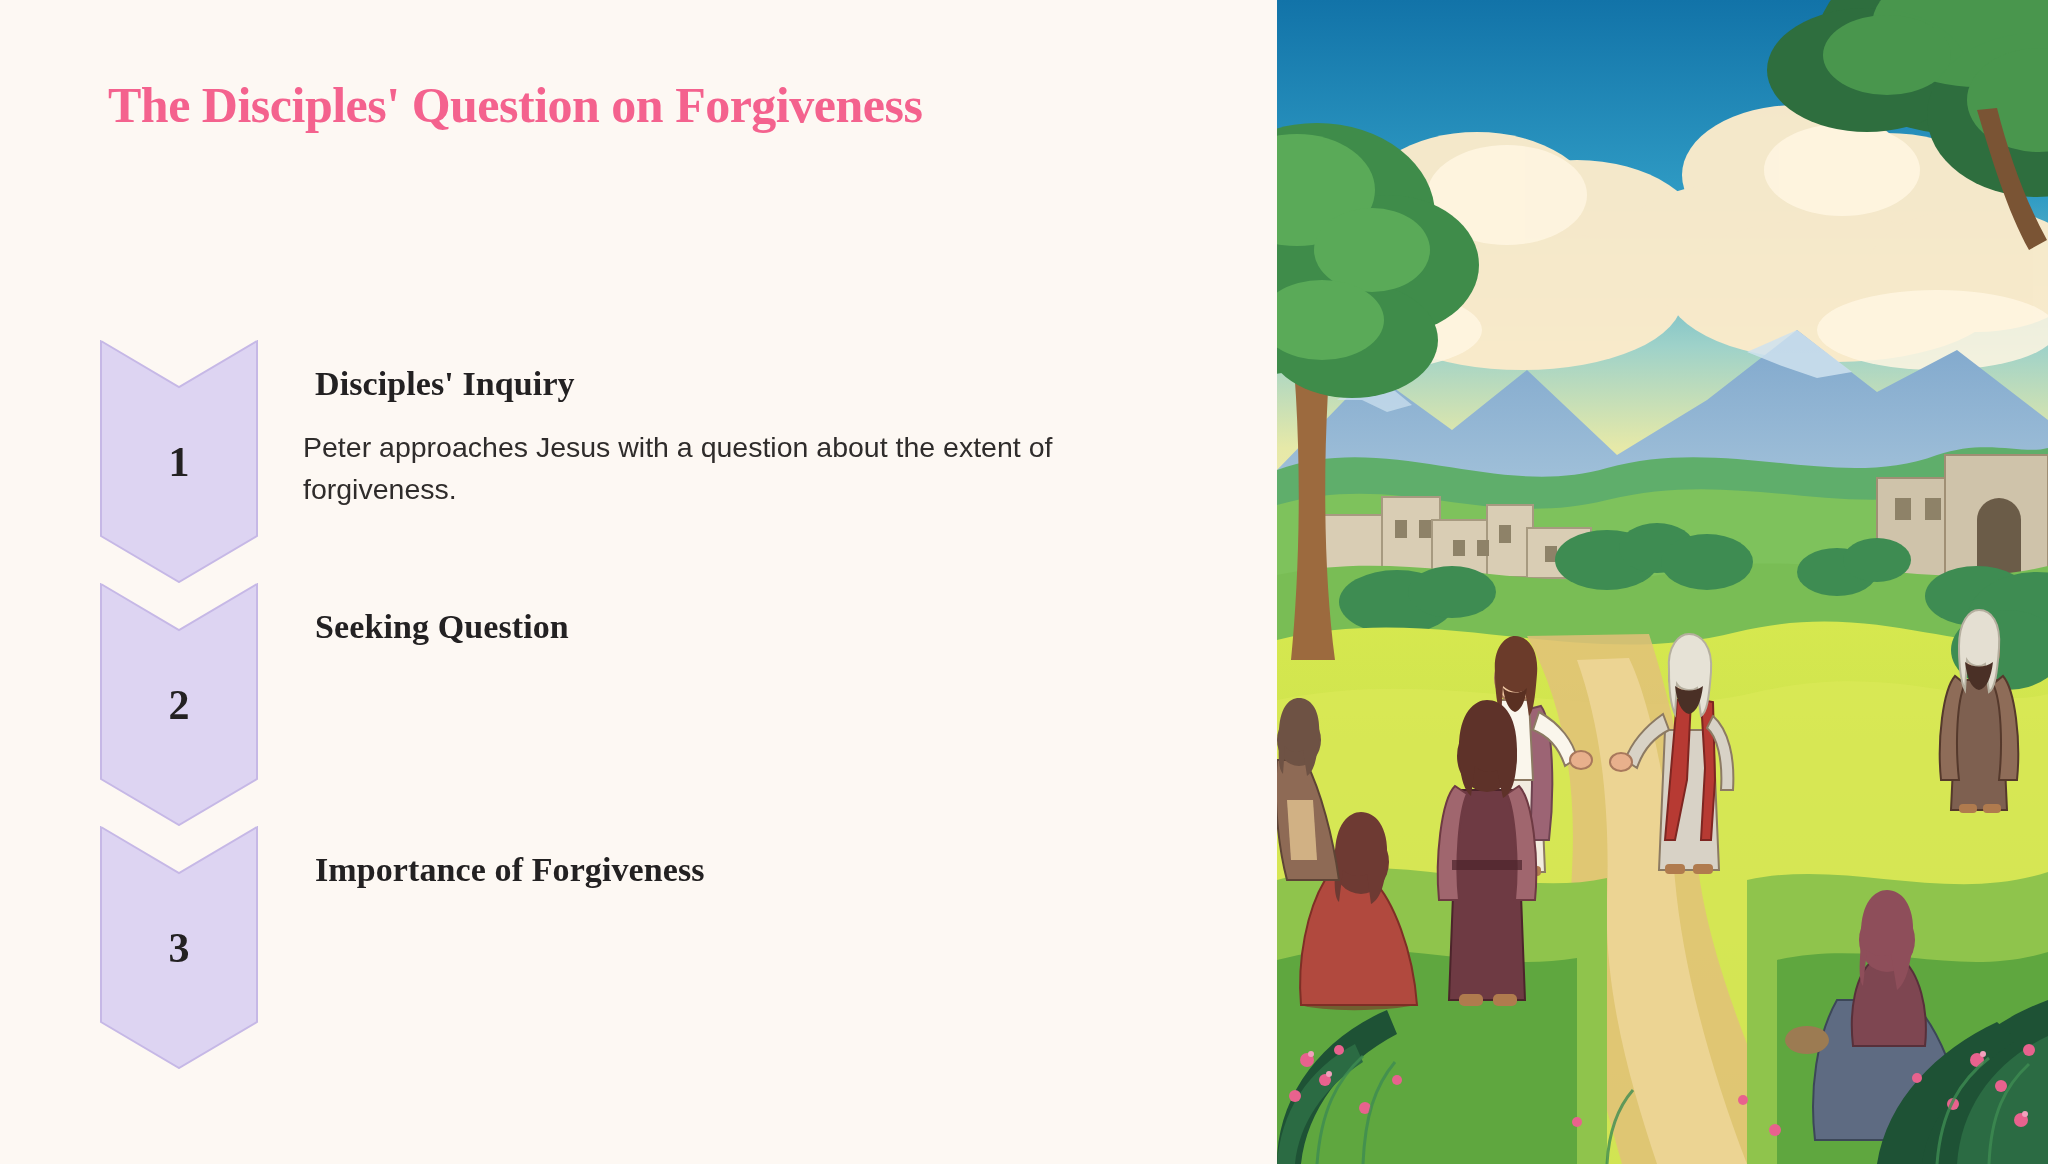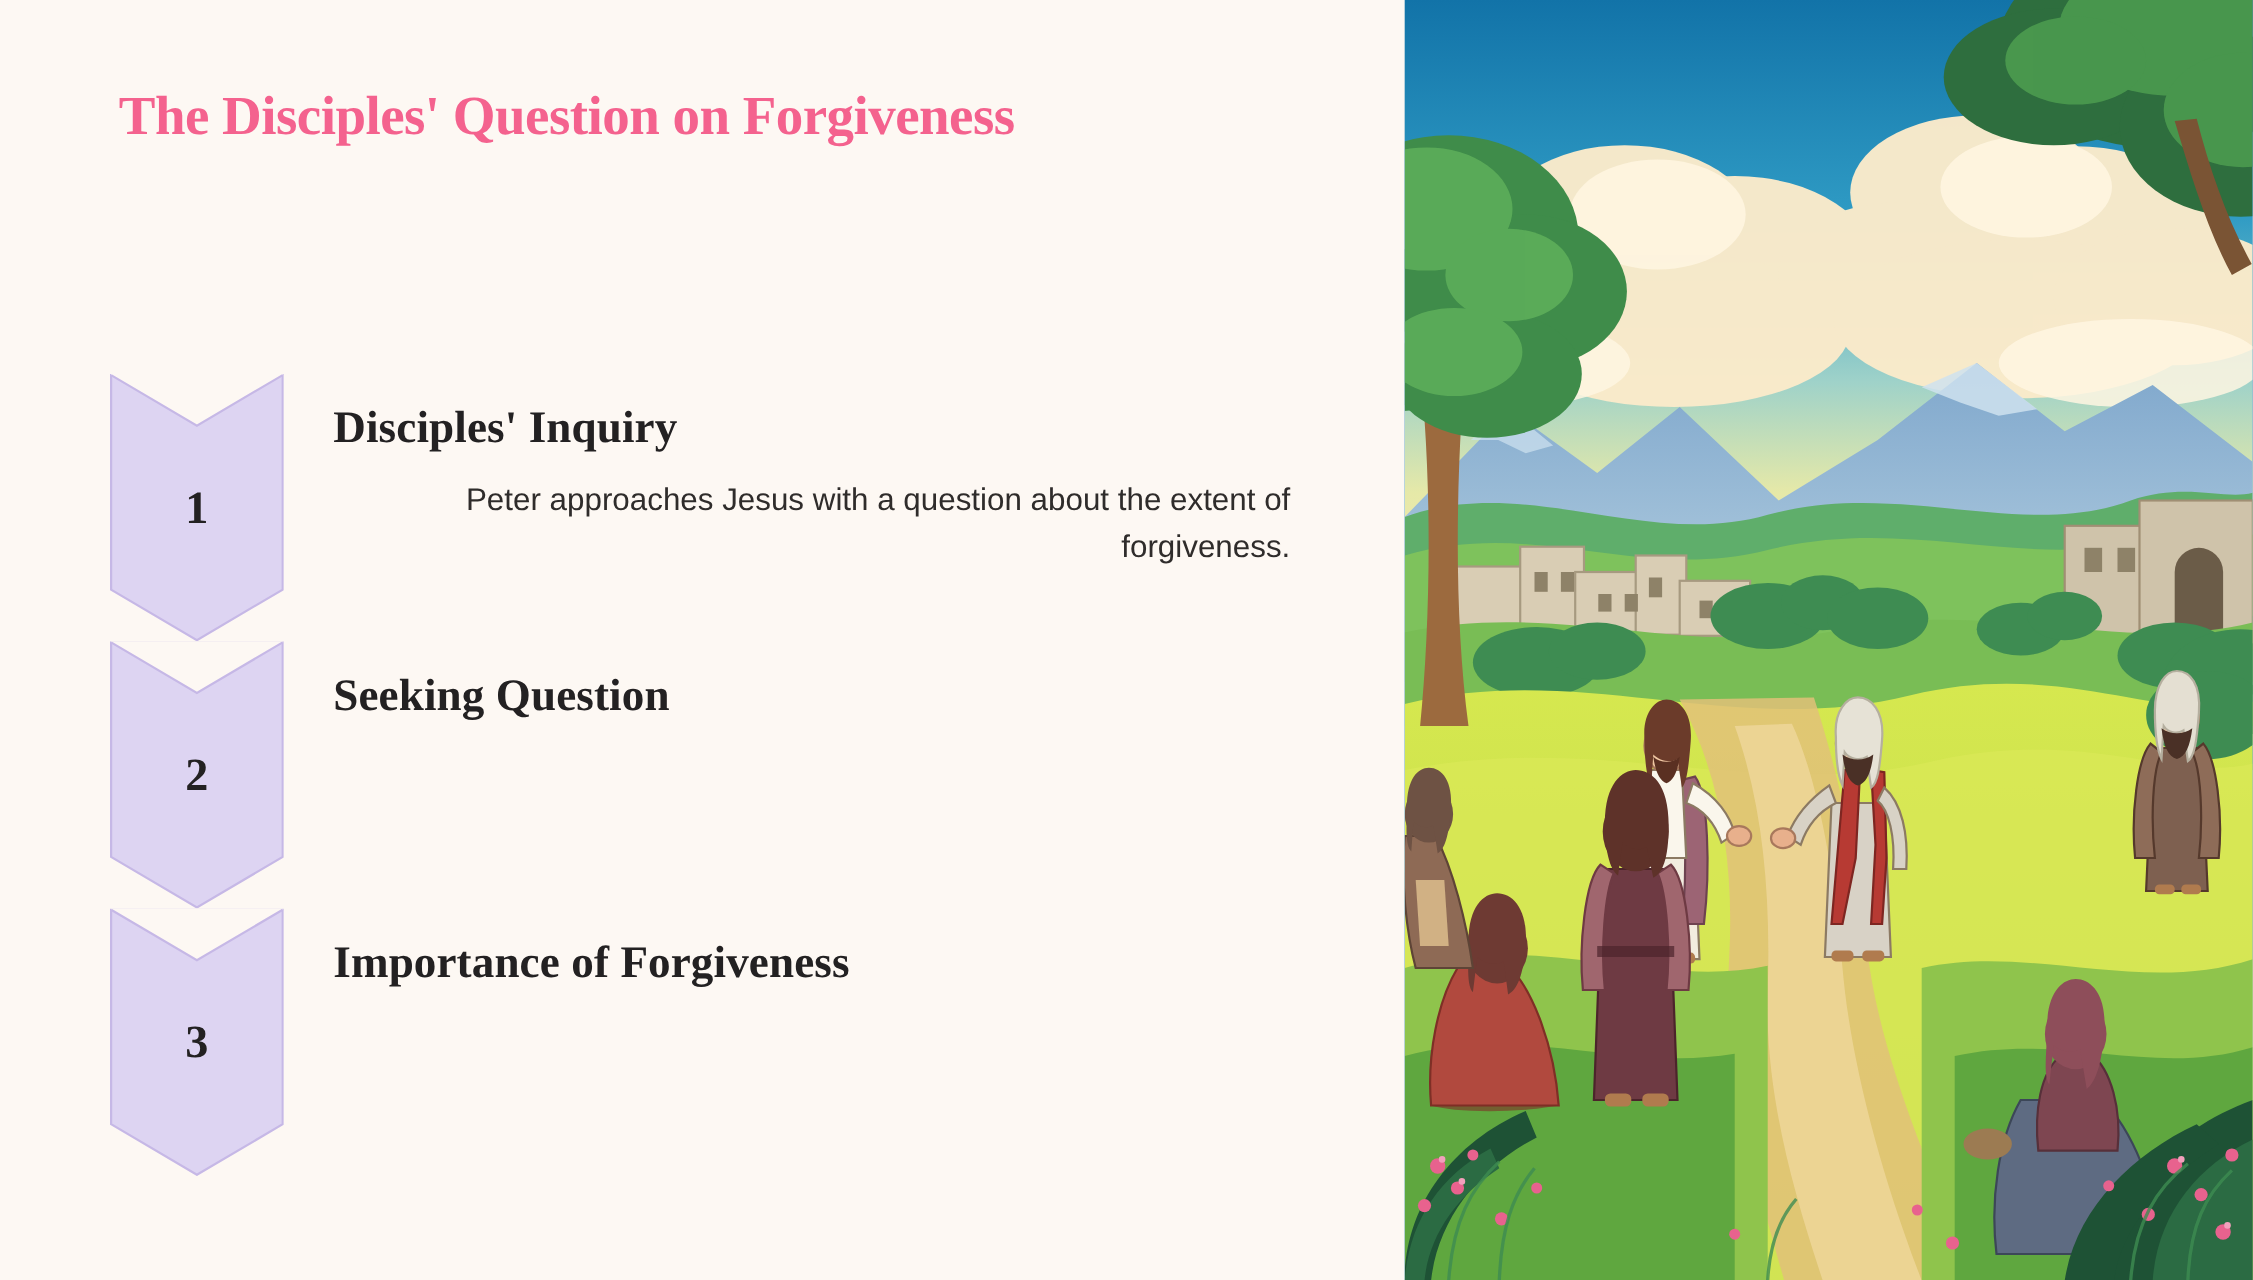--- a/index.html
+++ b/index.html
@@ -88,36 +88,35 @@
 
   .step-body {
     flex: 1 1 auto;
     padding-top: 24px;
     max-width: 890px;
   }
 
   .step-heading {
     font-family: "Liberation Serif", "DejaVu Serif", serif;
     font-weight: 700;
-    font-size: 41px;
+    font-size: 34px;
     line-height: 1.2;
     color: #232122;
-    margin: 0 0 22px 0;
+    margin: 0 0 22px 12px;
     letter-spacing: 0.1px;
   }
 
   .step-text {
     font-family: "Liberation Sans", sans-serif;
     font-weight: 400;
     font-size: 28.5px;
     line-height: 1.47;
     color: #2F2C2B;
     margin: 0;
     max-width: 870px;
-    text-align: right;
   }
 
   
   .image-panel {
     position: absolute;
     left: 1277px;
     top: 0;
     width: 771px;
     height: 1164px;
     overflow: hidden;

